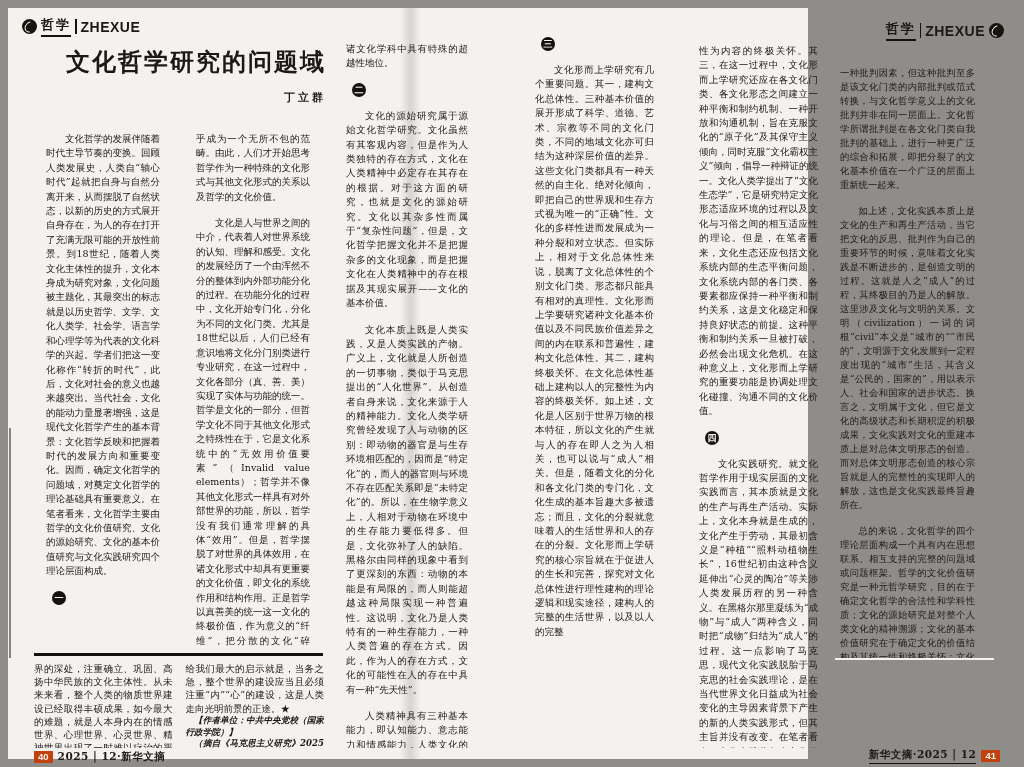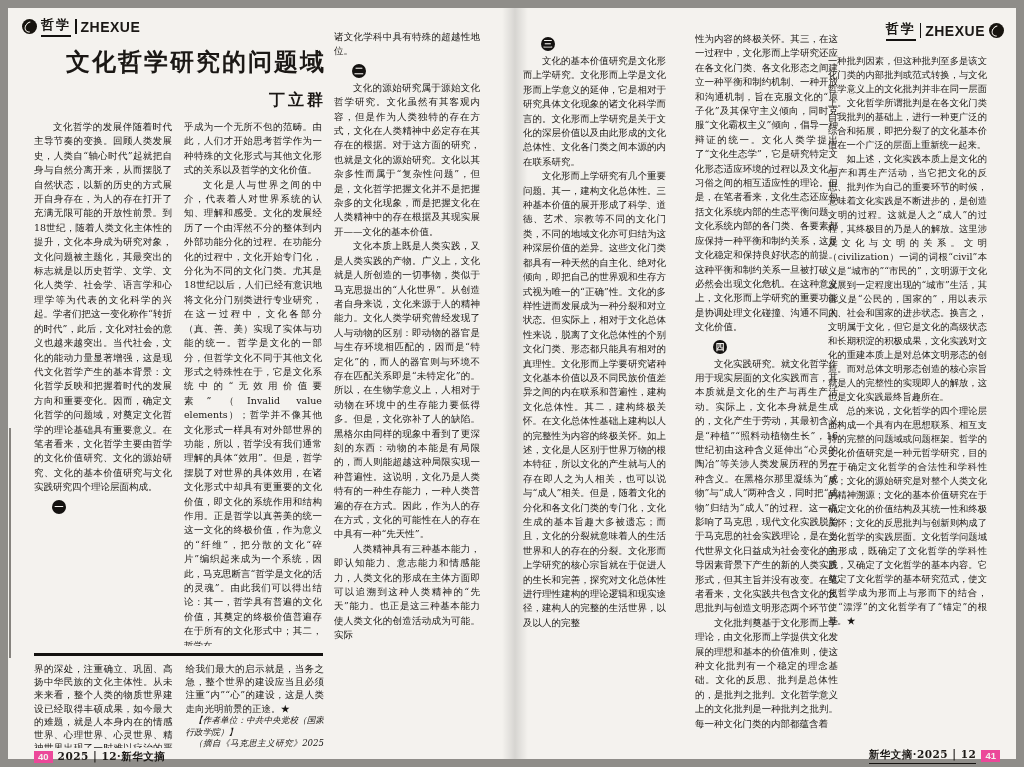--- a/index.html
+++ b/index.html
@@ -2,21 +2,21 @@
 <html><head>
 <meta charset="utf-8">
 <style>
   html,body{margin:0;padding:0;}
   body{
     width:1024px;height:767px;overflow:hidden;
     background:#8f8d89;
     font-family:"DejaVu Serif","Liberation Serif",serif;
   }
   .spread{
-    position:absolute;left:8px;top:8px;width:1008px;height:751px;
+    position:absolute;left:8px;top:8px;width:800px;height:751px;
     background:#f4f2ee;color:#1b1815;
   }
   .spread::before{ 
     content:"";position:absolute;left:49%;top:0;width:2.6%;height:100%;
     background:linear-gradient(90deg,rgba(0,0,0,0) 0%,rgba(0,0,0,0.12) 50%,rgba(0,0,0,0) 100%);
     pointer-events:none;
   }
   .edge-mark{position:absolute;left:1px;top:420px;width:2px;height:230px;background:#2b2823;opacity:.55;}
   .page{position:absolute;top:0;height:751px;}
   .page.left{left:0;width:503px;}
@@ -29,49 +29,49 @@
   .globe{display:inline-block;width:15px;height:15px;border-radius:50%;background:#17140f;position:relative;}
   .globe::after{content:"";position:absolute;left:3px;top:2px;width:8px;height:10px;border-radius:50%;
     border:1.2px solid #f2efe9;border-top-color:transparent;border-right-color:transparent;transform:rotate(40deg);}
   .h-cn{font-weight:900;font-size:13px;letter-spacing:2px;border-bottom:2.5px solid #141210;padding-bottom:1px;}
   .h-bar{width:1.5px;height:15px;background:#141210;display:inline-block;}
   .h-latin{font-weight:900;font-size:14px;font-family:"Liberation Sans",sans-serif;letter-spacing:.5px;}
 
   
   .title-block{position:absolute;left:24px;top:38px;width:294px;text-align:right;}
   .title-block h1{margin:0;font-size:24px;font-weight:900;letter-spacing:2px;white-space:nowrap;}
-  .author{margin-top:12px;font-size:16px;font-weight:bold;letter-spacing:3px;}
+  .author{margin-top:12px;font-size:11px;font-weight:bold;letter-spacing:3px;}
 
   
   .col{position:absolute;overflow:hidden;font-size:9.5px;line-height:14.4px;text-align:justify;}
-  .col p{margin:0;text-align:justify;}
+  .col p{margin:12px;text-align:justify;}
   p.p{text-indent:2em;}
   p.pc{text-indent:0;}
-  p.note{font-style:italic;font-size:8.8px;line-height:12.6px;margin-top:3px;text-indent:1em;}
+  p.note{font-style:italic;font-size:8.8px;line-height:12.6px;margin-top:3px;text-indent:1em;font-weight:bold;}
   .secmark{width:14px;height:14px;border-radius:50%;background:#141210;color:#f4f2ee;
     margin:5px 0 3px 2em;text-align:center;font-size:9px;line-height:14.5px;font-weight:bold;}
   .colL1{left:26px;top:112px;width:138px;height:526px;}
   .colL2{left:176px;top:112px;width:138px;height:526px;}
   .colL3{left:326px;top:22px;width:146px;height:718px;}
   .end-rule{position:absolute;left:26px;top:645px;width:289px;height:2.5px;background:#141210;}
   .prev-block{position:absolute;left:26px;top:654px;width:290px;height:86px;display:flex;gap:13px;overflow:hidden;}
   .prev-block .pcol{width:139px;font-size:9.5px;line-height:13.2px;text-align:justify;}
   .prev-block p{margin:0;}
   .prev-block p.note{font-size:8.6px;line-height:11.8px;}
 
   .colR1{left:12px;top:24px;width:143px;height:716px;}
-  .colR2{left:184px;top:24px;width:143px;height:716px;}
+  .colR2{left:176px;top:24px;width:143px;height:716px;}
   .colR3{left:317px;top:46px;width:159px;height:604px;font-size:9.3px;line-height:14px;}
   .r3-notes{position:absolute;left:324px;top:650px;width:159px;background:#f4f2ee;padding-top:2px;}
 
   
   .footer{position:absolute;display:flex;align-items:center;gap:5px;}
   .footer-l{left:26px;top:742px;}
   .footer-r{right:16px;top:740px;}
-  .pagebox{display:inline-block;background:#ec4899;color:#f4f2ee;font-weight:bold;
+  .pagebox{display:inline-block;background:#c2410c;color:#f4f2ee;font-weight:bold;
     font-size:9.5px;line-height:12px;padding:0 4px;font-family:"Liberation Sans",sans-serif;}
   .issue{font-weight:bold;font-size:10.5px;letter-spacing:.5px;}
   .issue.u{border-bottom:1.5px solid #141210;padding-bottom:1px;}
 </style>
 </head>
 <body>
 
 <div class="spread">
   <div class="edge-mark"></div>
 
@@ -125,21 +125,20 @@
   <div class="page right">
     <div class="mag-header h-right">
       <span class="h-cn">哲学</span>
       <span class="h-bar"></span>
       <span class="h-latin">ZHEXUE</span>
       <span class="globe"></span>
     </div>
 
     <div class="col colR1">
         <div class="secmark">三</div>
-        <p class="p">文化的基本价值研究是文化形而上学研究。文化形而上学是文化形而上学意义的延伸，它是相对于研究具体文化现象的诸文化科学而言的。文化形而上学研究是关于文化的深层价值以及由此形成的文化总体性、文化各门类之间本源的内在联系研究。</p>
         <p class="p">文化形而上学研究有几个重要问题。其一，建构文化总体性。三种基本价值的展开形成了科学、道德、艺术、宗教等不同的文化门类，不同的地域文化亦可归结为这种深层价值的差异。这些文化门类都具有一种天然的自主化、绝对化倾向，即把自己的世界观和生存方式视为唯一的“正确”性。文化的多样性进而发展成为一种分裂和对立状态。但实际上，相对于文化总体性来说，脱离了文化总体性的个别文化门类、形态都只能具有相对的真理性。文化形而上学要研究诸种文化基本价值以及不同民族价值差异之间的内在联系和普遍性，建构文化总体性。其二，建构终极关怀。在文化总体性基础上建构以人的完整性为内容的终极关怀。如上述，文化是人区别于世界万物的根本特征，所以文化的产生就与人的存在即人之为人相关，也可以说与“成人”相关。但是，随着文化的分化和各文化门类的专门化，文化生成的基本旨趣大多被遗忘；而且，文化的分裂就意味着人的生活世界和人的存在的分裂。文化形而上学研究的核心宗旨就在于促进人的生长和完善，探究对文化总体性进行理性建构的理论逻辑和现实途径，建构人的完整的生活世界，以及以人的完整</p>
       </div>
     <div class="col colR2">
         <p class="pc">性为内容的终极关怀。其三，在这一过程中，文化形而上学研究还应在各文化门类、各文化形态之间建立一种平衡和制约机制、一种开放和沟通机制，旨在克服文化的“原子化”及其保守主义倾向，同时克服“文化霸权主义”倾向，倡导一种辩证的统一。文化人类学提出了“文化生态学”，它是研究特定文化形态适应环境的过程以及文化与习俗之间的相互适应性的理论。但是，在笔者看来，文化生态还应包括文化系统内部的生态平衡问题，文化系统内部的各门类、各要素都应保持一种平衡和制约关系，这是文化稳定和保持良好状态的前提。这种平衡和制约关系一旦被打破，必然会出现文化危机。在这种意义上，文化形而上学研究的重要功能是协调处理文化碰撞、沟通不同的文化价值。</p>
         <div class="secmark">四</div>
         <p class="p">文化实践研究。就文化哲学作用于现实层面的文化实践而言，其本质就是文化的生产与再生产活动。实际上，文化本身就是生成的，文化产生于劳动，其最初含义是“种植”“照料动植物生长”，16世纪初由这种含义延伸出“心灵的陶冶”等关涉人类发展历程的另一种含义。在黑格尔那里凝练为“成物”与“成人”两种含义，同时把“成物”归结为“成人”的过程。这一点影响了马克思，现代文化实践脱胎于马克思的社会实践理论，是在当代世界文化日益成为社会变化的主导因素背景下产生的新的人类实践形式，但其主旨并没有改变。在笔者看来，文化实践共包含文化的反思批判与创造文明形态两个环节。</p>
         <p class="p">文化批判奠基于文化形而上学理论，由文化形而上学提供文化发展的理想和基本的价值准则，使这种文化批判有一个稳定的理念基础。文化的反思、批判是总体性的，是批判之批判。文化哲学意义上的文化批判是一种批判之批判。每一种文化门类的内部都蕴含着</p>
       </div>
     <div class="col colR3">
         <p class="pc">一种批判因素，但这种批判至多是该文化门类的内部批判或范式转换，与文化哲学意义上的文化批判并非在同一层面上。文化哲学所谓批判是在各文化门类自我批判的基础上，进行一种更广泛的综合和拓展，即把分裂了的文化基本价值在一个广泛的层面上重新统一起来。</p>

